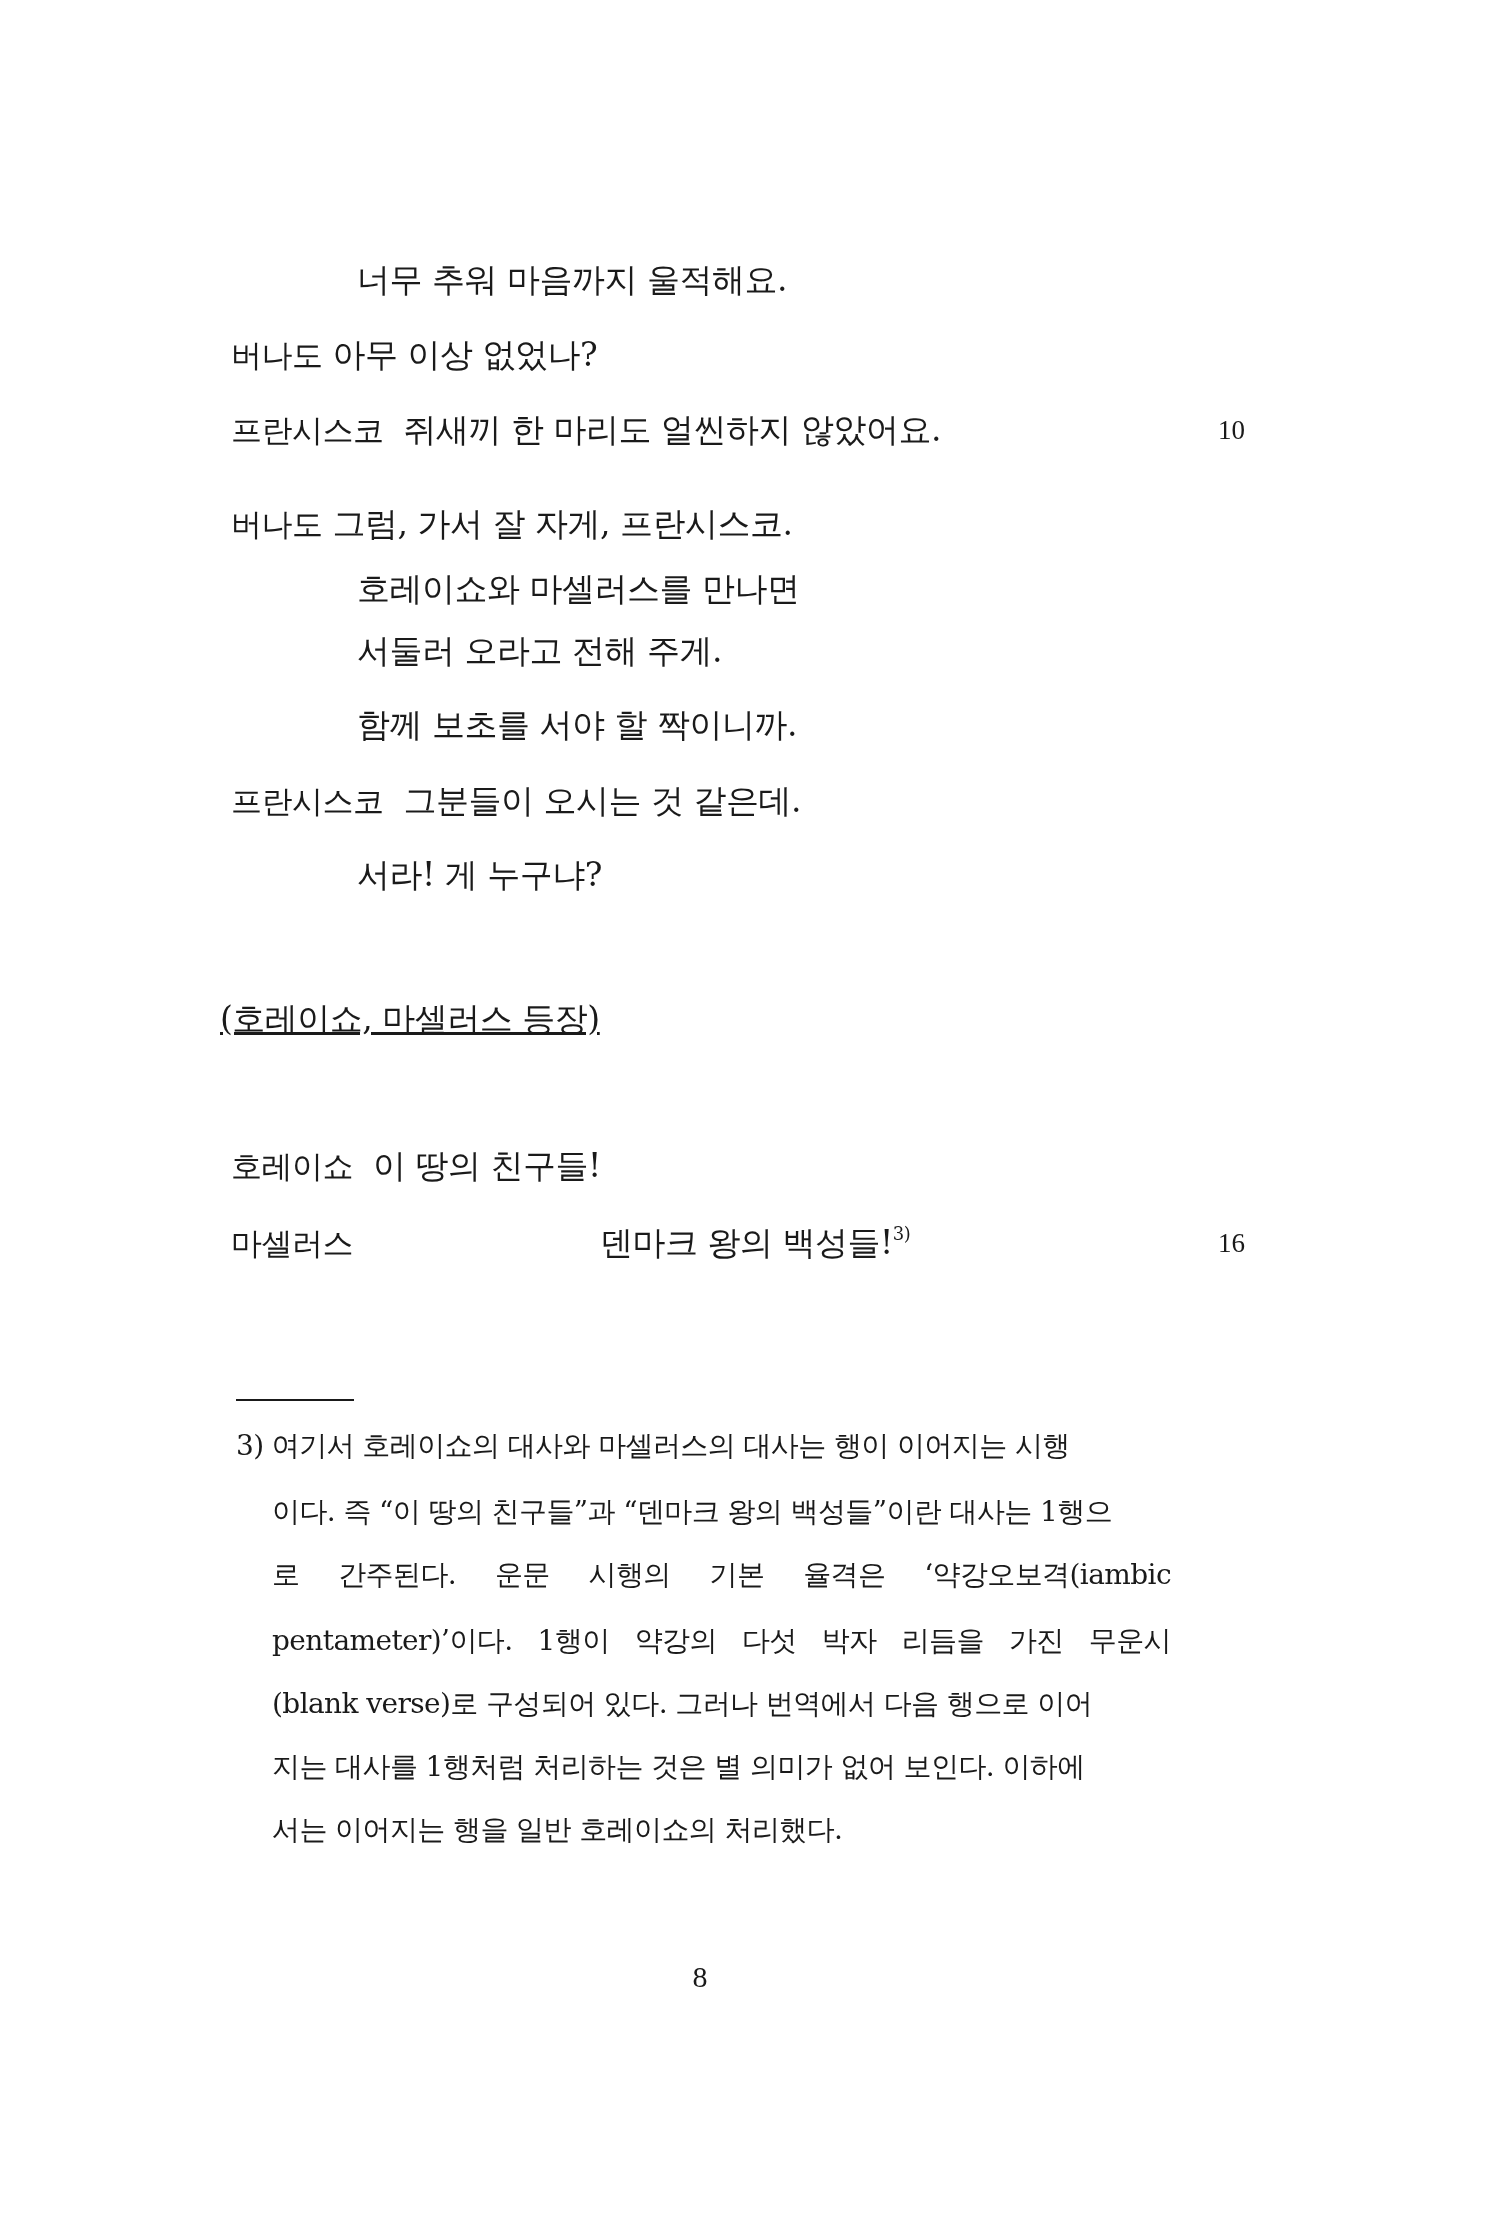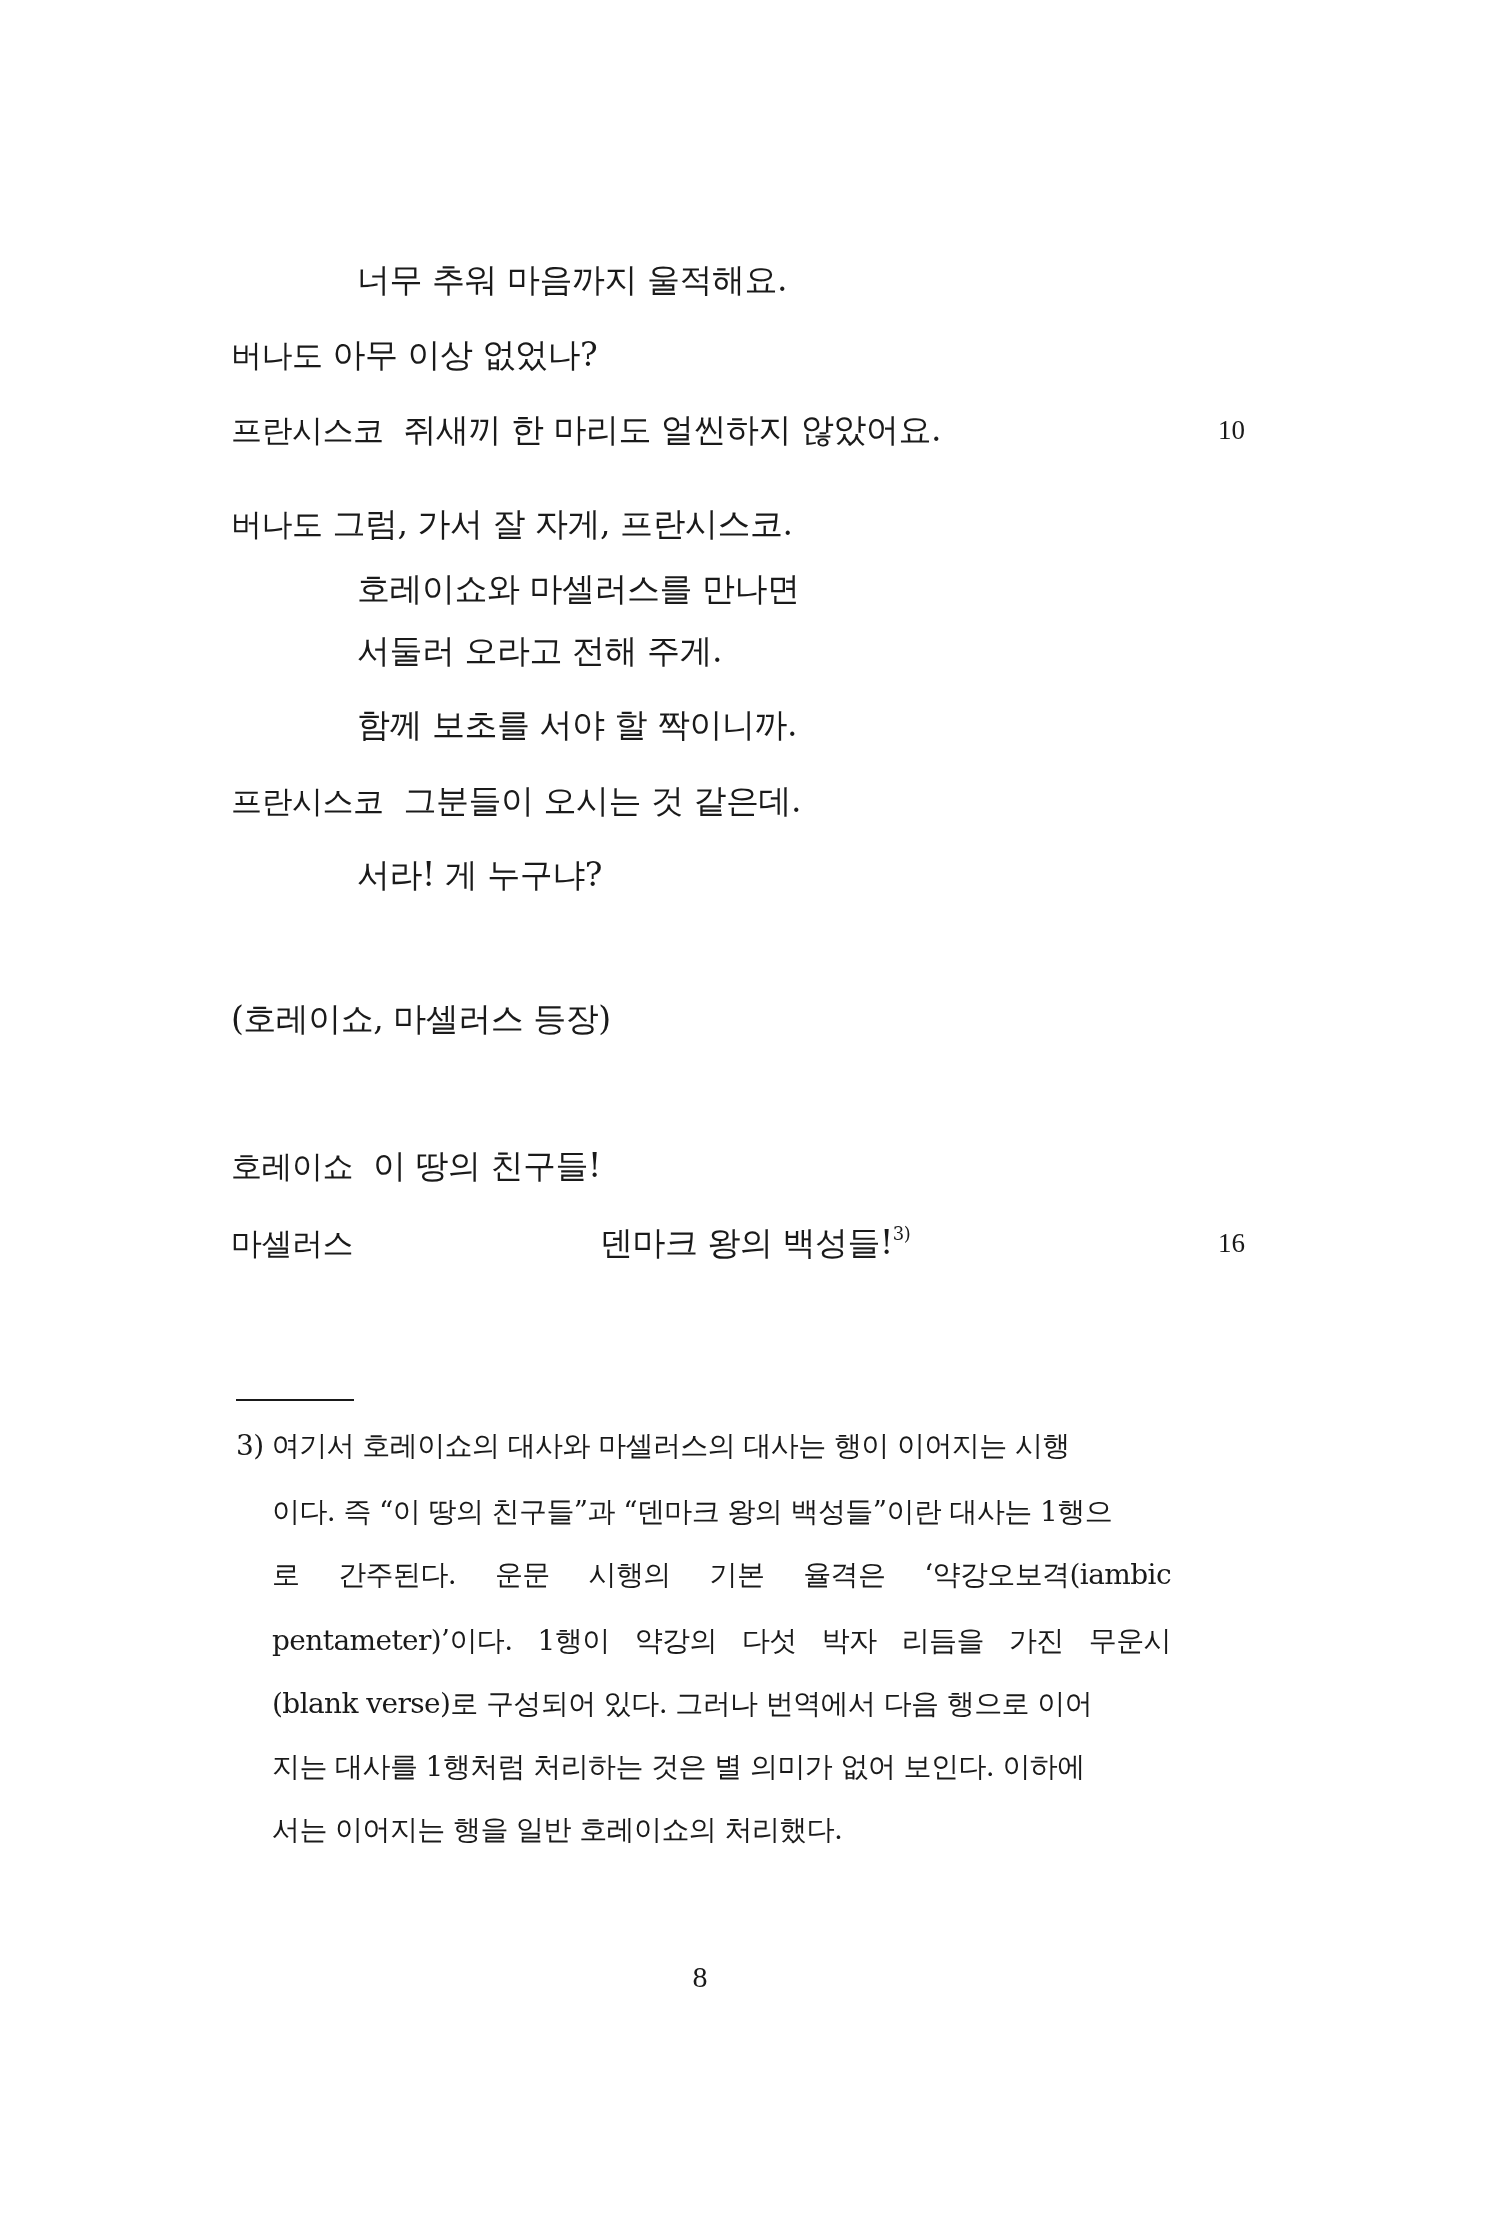--- a/index.html
+++ b/index.html
@@ -80,21 +80,21 @@
 
 <div class="line" style="left:231px; top:781px;">
   <span class="speaker">프란시스코</span>&nbsp;
   <span>그분들이 오시는 것 같은데.</span>
 </div>
 
 <div class="line" style="left:357px; top:855px;">
   <span>서라! 게 누구냐?</span>
 </div>
 
-<div class="line" style="left:231px; top:999px;">(호레이쇼, 마셀러스 등장)</div>
+<div class="line" style="left:220px; top:999px;text-decoration:underline;">(호레이쇼, 마셀러스 등장)</div>
 
 <div class="line" style="left:231px; top:1146px;">
   <span class="speaker">호레이쇼</span>&nbsp;
   <span>이 땅의 친구들!</span>
 </div>
 
 <div class="line" style="left:231px; top:1223px;">
   <span class="speaker">마셀러스</span>
 </div>
 <div class="line" style="left:600px; top:1223px;">

